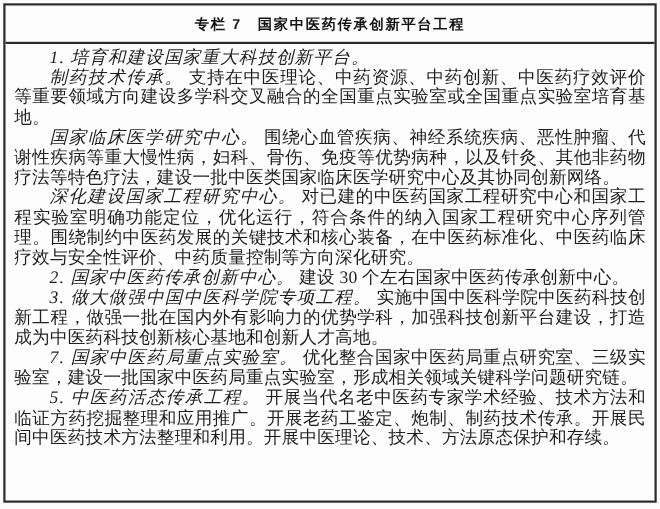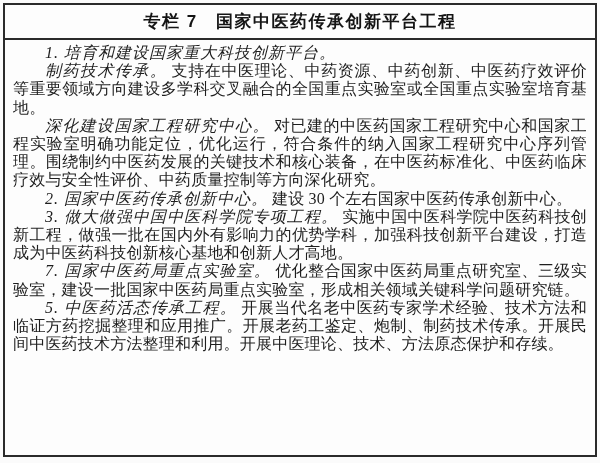--- a/index.html
+++ b/index.html
@@ -26,21 +26,21 @@
   .panel-header {
     flex: 0 0 33px;
     border-bottom: 2px solid #2b2b2b;
     display: flex;
     align-items: center;
     justify-content: center;
   }
   .panel-title {
     font-family: "Liberation Sans", "DejaVu Sans", sans-serif;
     font-weight: 700;
-    font-size: 17px;
+    font-size: 13px;
     color: #141414;
     letter-spacing: 1.5px;
     white-space: nowrap;
   }
   .panel-body {
     flex: 1 1 auto;
     overflow: hidden;
     padding: 4px 8px 2px 8px;
     font-family: "Liberation Serif", "DejaVu Serif", serif;
     font-size: 16px;
@@ -73,20 +73,24 @@
       <p class="para">
         <span class="lead">1. 培育和建设国家重大科技创新平台。</span>
         <span class="btext"></span>
       </p>
 
       <p class="para">
         <span class="lead">制药技术传承。</span>
         <span class="btext">支持在中医理论、中药资源、中药创新、中医药疗效评价等重要领域方向建设多学科交叉融合的全国重点实验室或全国重点实验室培育基地。</span>
       </p>
 
+      <p class="para">
+        <span class="lead">国家临床医学研究中心。</span>
+        <span class="btext">围绕心血管疾病、神经系统疾病、恶性肿瘤、代谢性疾病等重大慢性病，妇科、骨伤、免疫等优势病种，以及针灸、其他非药物疗法等特色疗法，建设一批中医类国家临床医学研究中心及其协同创新网络。</span>
+      </p>
 
       <p class="para">
         <span class="lead">深化建设国家工程研究中心。</span>
         <span class="btext">对已建的中医药国家工程研究中心和国家工程实验室明确功能定位，优化运行，符合条件的纳入国家工程研究中心序列管理。围绕制约中医药发展的关键技术和核心装备，在中医药标准化、中医药临床疗效与安全性评价、中药质量控制等方向深化研究。</span>
       </p>
 
 
       <p class="para">
         <span class="lead">2. 国家中医药传承创新中心。</span>
         <span class="btext">建设 30 个左右国家中医药传承创新中心。</span>

